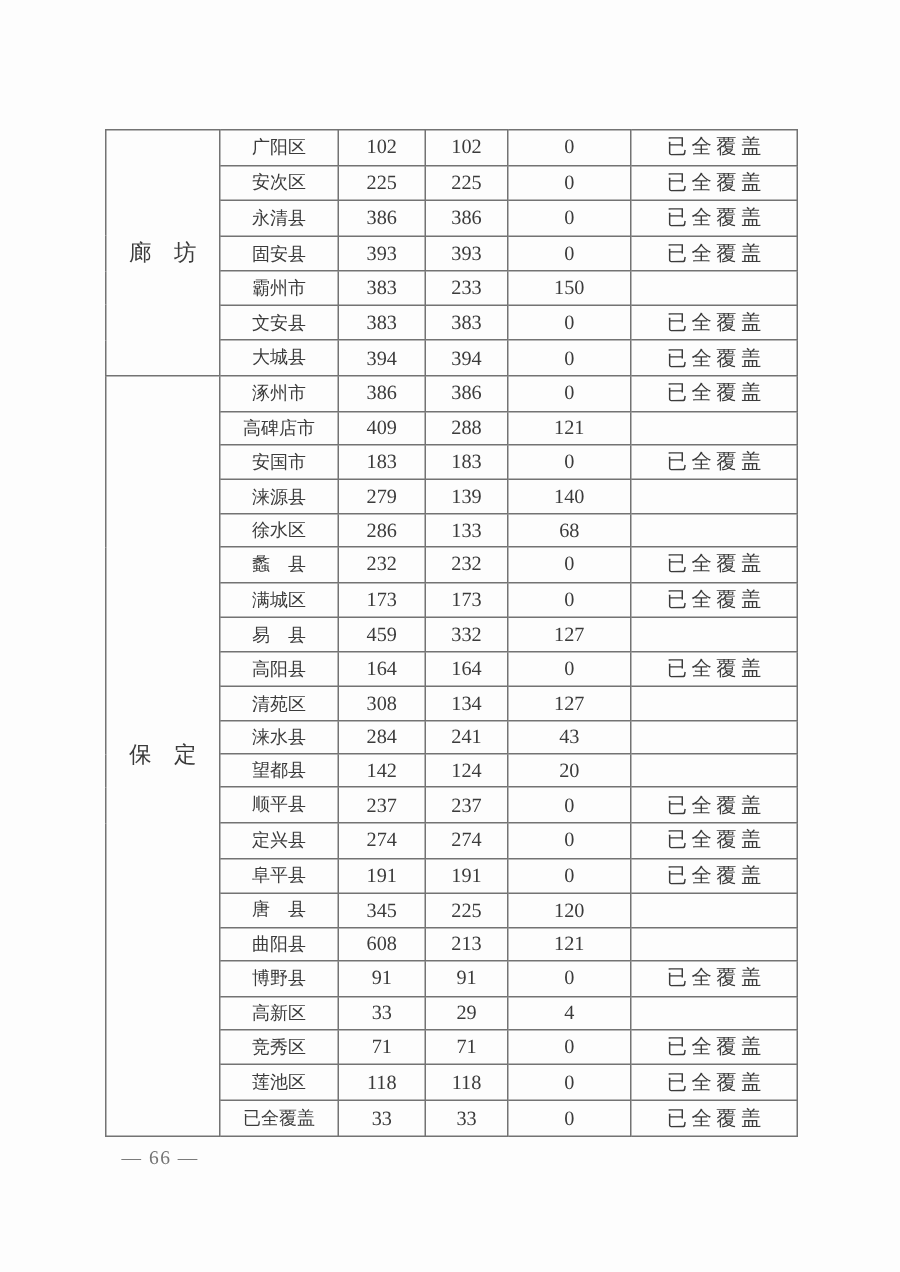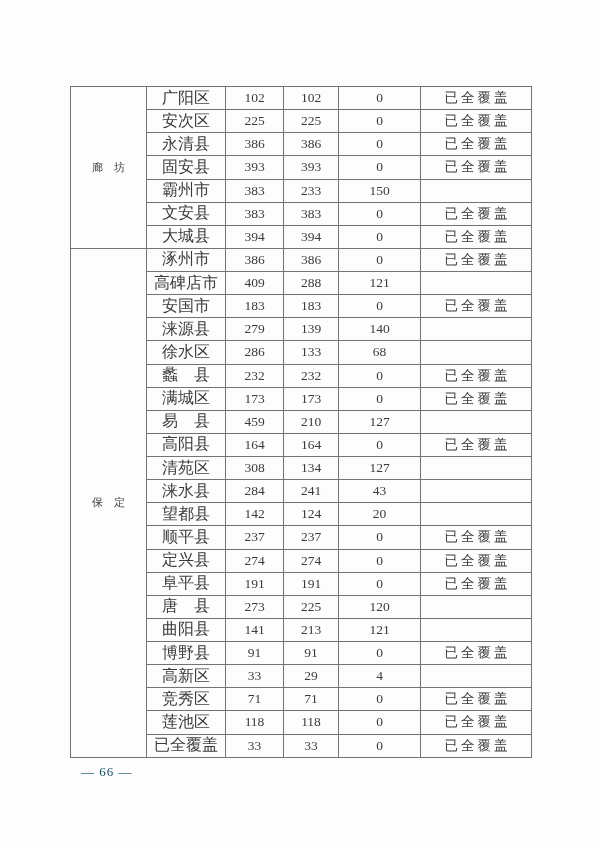--- a/index.html
+++ b/index.html
@@ -29,42 +29,42 @@
     border: 1px solid #737373;
     padding: 0;
     text-align: center;
     vertical-align: middle;
     font-size: 14px;
     color: #3b3b3b;
     overflow: hidden;
     white-space: nowrap;
   }
   .doc-table td.prefecture-cell {
-    font-size: 11px;
+    font-size: 15px;
     font-family: Liberation Mono, monospace;
   }
   .doc-table td.county-cell {
-    font-size: 16px;
+    font-size: 12px;
   }
   .doc-table td.num-cell {
     font-size: 13.5px;
     font-family: "Liberation Serif", "DejaVu Serif", serif;
   }
   .doc-table td.status-cell {
     font-size: 13.5px;
     letter-spacing: 3px;
     padding-left: 3px;
   }
   .page-number {
     position: absolute;
     left: 81px;
     top: 764px;
     font-size: 13px;
     letter-spacing: 1px;
-    color: #0c4a6e;
+    color: #737373;
   }
 </style>
 </head>
 <body>
 
 <div class="sheet">
 
   <table class="doc-table">
     <colgroup>
       <col style="width:76px">
@@ -171,21 +171,21 @@
         <tr>
           <td class="county-cell">满城区</td>
           <td class="num-cell">173</td>
           <td class="num-cell">173</td>
           <td class="num-cell">0</td>
           <td class="status-cell">已全覆盖</td>
         </tr>
         <tr>
           <td class="county-cell">易　县</td>
           <td class="num-cell">459</td>
-          <td class="num-cell">210</td>
+          <td class="num-cell">332</td>
           <td class="num-cell">127</td>
           <td class="status-cell"></td>
         </tr>
         <tr>
           <td class="county-cell">高阳县</td>
           <td class="num-cell">164</td>
           <td class="num-cell">164</td>
           <td class="num-cell">0</td>
           <td class="status-cell">已全覆盖</td>
         </tr>
@@ -226,28 +226,28 @@
         </tr>
         <tr>
           <td class="county-cell">阜平县</td>
           <td class="num-cell">191</td>
           <td class="num-cell">191</td>
           <td class="num-cell">0</td>
           <td class="status-cell">已全覆盖</td>
         </tr>
         <tr>
           <td class="county-cell">唐　县</td>
-          <td class="num-cell">273</td>
+          <td class="num-cell">345</td>
           <td class="num-cell">225</td>
           <td class="num-cell">120</td>
           <td class="status-cell"></td>
         </tr>
         <tr>
           <td class="county-cell">曲阳县</td>
-          <td class="num-cell">141</td>
+          <td class="num-cell">608</td>
           <td class="num-cell">213</td>
           <td class="num-cell">121</td>
           <td class="status-cell"></td>
         </tr>
         <tr>
           <td class="county-cell">博野县</td>
           <td class="num-cell">91</td>
           <td class="num-cell">91</td>
           <td class="num-cell">0</td>
           <td class="status-cell">已全覆盖</td>

